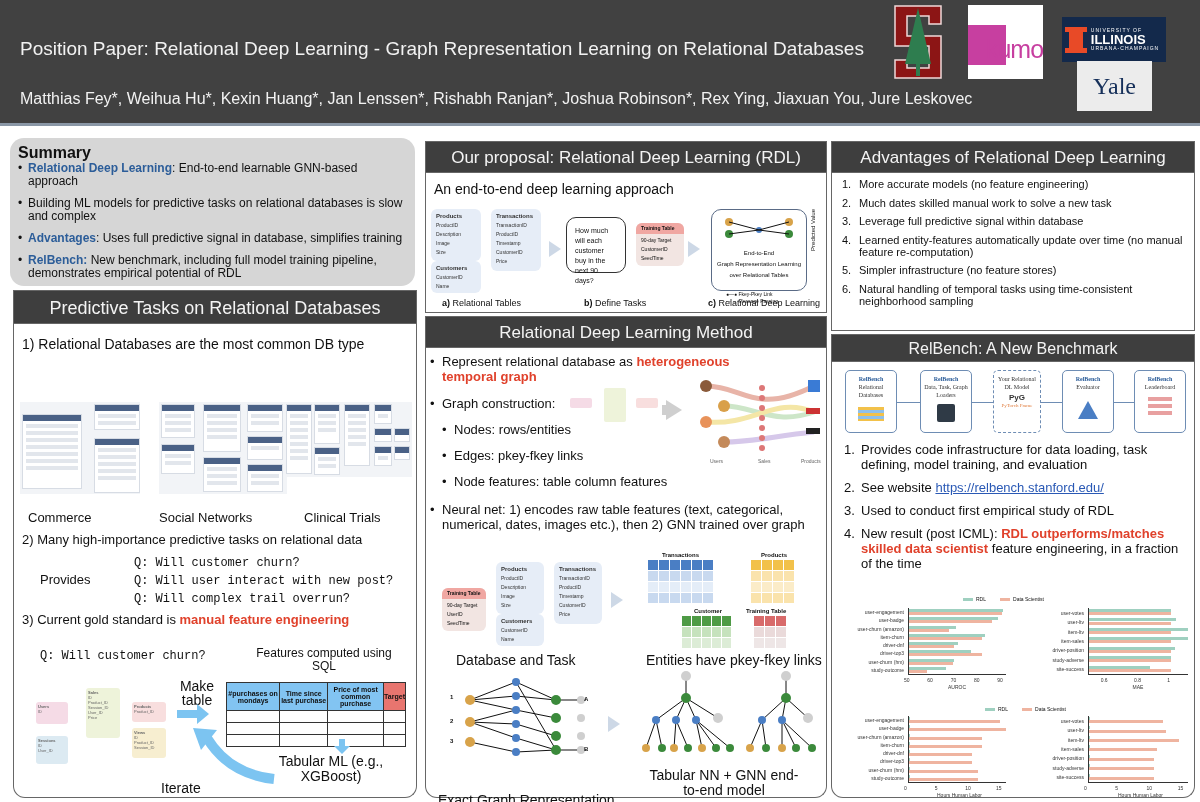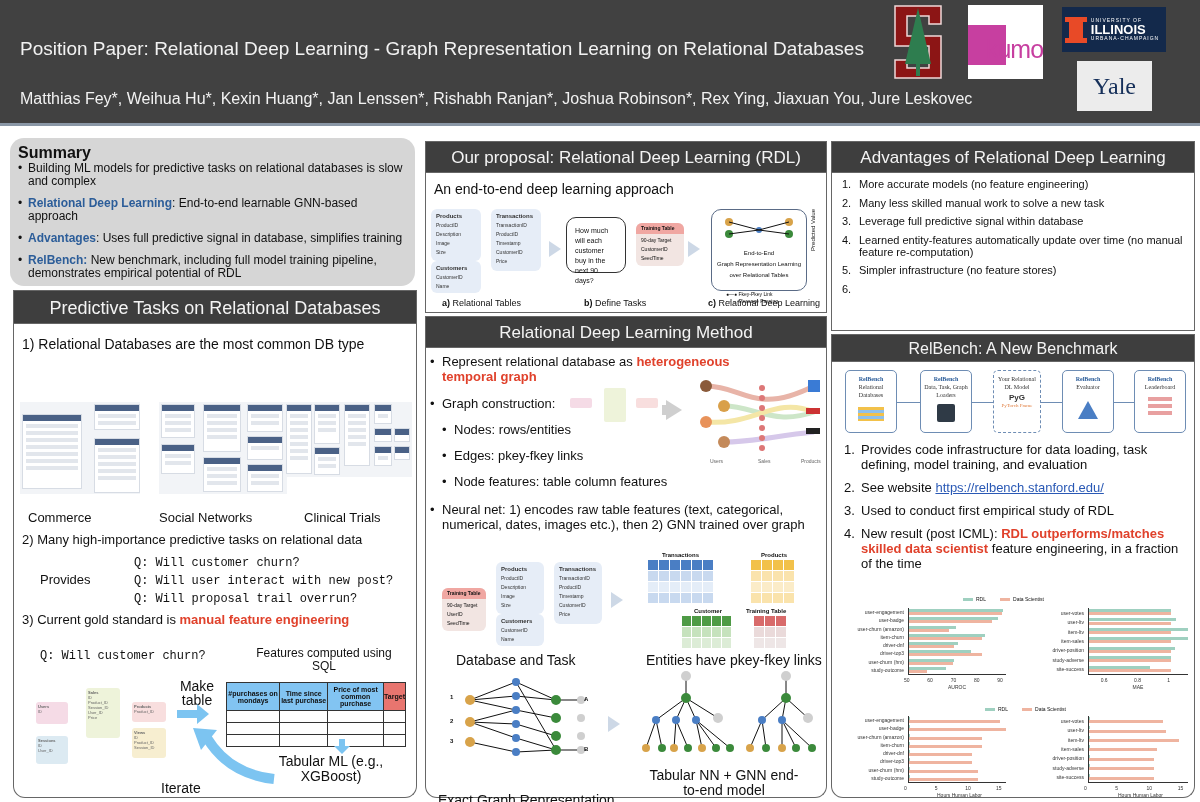--- a/index.html
+++ b/index.html
@@ -5,21 +5,21 @@
   * { box-sizing: border-box; margin: 0; padding: 0; }
   html, body { width: 1200px; height: 802px; overflow: hidden; background: #ffffff; font-family: "Liberation Sans", sans-serif; color: #111; }
   .header { position: absolute; left: 0; top: 0; width: 1200px; height: 126px; background: #414141; border-bottom: 3px solid #8a97a6; }
   .header .title { position: absolute; left: 20px; top: 38px; font-size: 19px; color: #f2f2f2; white-space: nowrap; }
   .header .authors { position: absolute; left: 20px; top: 90px; font-size: 16px; color: #f2f2f2; white-space: nowrap; }
   .logo { position: absolute; display: flex; align-items: center; justify-content: center; }
   .logo-stanford { left: 889px; top: 2px; width: 58px; height: 80px; }
   .logo-kumo { left: 968px; top: 5px; width: 75px; height: 74px; background: #fff; }
   .logo-kumo .blk { position: absolute; left: 0; top: 20px; width: 38px; height: 40px; background: #c73fa0; }
   .logo-kumo span { position: relative; font-size: 25px; color: #c73fa0; margin-left: 18px; margin-top: 14px; letter-spacing: -1px; }
-  .logo-illinois { left: 1062px; top: 7px; width: 104px; height: 45px; background: #13294b; }
+  .logo-illinois { left: 1062px; top: 17px; width: 104px; height: 45px; background: #13294b; }
   .logo-illinois .ibar { width: 14px; height: 26px; background: #e84a27; margin-right: 8px; position: relative; }
   .logo-illinois .ibar::before, .logo-illinois .ibar::after { content: ""; position: absolute; left: -4px; width: 22px; height: 5px; background: #e84a27; }
   .logo-illinois .ibar::before { top: 0; } .logo-illinois .ibar::after { bottom: 0; }
   .logo-illinois .itext { color: #fff; line-height: 1; }
   .logo-illinois .itext .u { font-size: 5px; letter-spacing: 1px; display: block; }
   .logo-illinois .itext .n { font-size: 13px; font-weight: bold; display: block; }
   .logo-yale { left: 1077px; top: 61px; width: 75px; height: 50px; background: #ececec; font-family: "Liberation Serif", serif; font-size: 24px; color: #16305a; }
 
   .panel-title { background: #3e3e3e; color: #f4f4f4; text-align: center; font-size: 17px; height: 32px; line-height: 32px; border: 1px solid #666; }
 
@@ -125,22 +125,22 @@
       <span class="n">ILLINOIS</span>
       <span class="u">URBANA-CHAMPAIGN</span>
     </div>
   </div>
   <div class="logo logo-yale">Yale</div>
 </div>
 
 <div class="summary">
   <h2>Summary</h2>
   <ul>
+    <li><span class="blue-b">Relational Deep Learning</span><span>: End-to-end learnable GNN-based approach</span></li>
     <li><span>Building ML models for predictive tasks on relational databases is slow and complex</span></li>
-    <li><span class="blue-b">Relational Deep Learning</span><span>: End-to-end learnable GNN-based approach</span></li>
     <li><span class="blue-b">Advantages</span><span>: Uses full predictive signal in database, simplifies training</span></li>
     <li><span class="blue-b">RelBench:</span><span> New benchmark, including full model training pipeline, demonstrates empirical potential of RDL</span></li>
   </ul>
 </div>
 
 <div class="pt">
   <div class="panel-title">Predictive Tasks on Relational Databases</div>
   <div class="body">
     <p class="s" style="top:12px;">1) Relational Databases are the most common DB type</p>
 
@@ -260,21 +260,21 @@
 
     <div class="db-label" style="left:14px;">Commerce</div>
     <div class="db-label" style="left:145px;">Social Networks</div>
     <div class="db-label" style="left:290px;">Clinical Trials</div>
 
     <p class="s" style="top:208px;font-size:13px;">2) Many high-importance predictive tasks on relational data</p>
     <div style="position:absolute;left:26px;top:248px;font-size:13px;">Provides</div>
     <div class="examples-q mono">
       <div>Q: Will customer churn?</div>
       <div>Q: Will user interact with new post?</div>
-      <div>Q: Will proposal trail overrun?</div>
+      <div>Q: Will complex trail overrun?</div>
     </div>
     <p class="s" style="top:288px;font-size:13px;"><span>3) Current gold standard is </span><span class="red-b">manual feature engineering</span></p>
 
     <div class="mono" style="position:absolute;left:26px;top:325px;font-size:12px;">Q: Will customer churn?</div>
     <div style="position:absolute;left:240px;top:323px;width:140px;text-align:center;font-size:12px;line-height:13px;">Features computed using SQL</div>
 
     <div class="schema-mini" style="left:22px;top:378px;width:32px;height:22px;background:#f5dbe6;"><b>Users</b><br><span>ID</span></div>
     <div class="schema-mini" style="left:22px;top:412px;width:32px;height:28px;background:#dceaf2;"><b>Sessions</b><br><span>ID</span><br><span>User_ID</span></div>
     <div class="schema-mini" style="left:72px;top:364px;width:34px;height:50px;background:#eef3da;"><b>Sales</b><br><span>ID</span><br><span>Product_ID</span><br><span>Session_ID</span><br><span>User_ID</span><br><span>Price</span></div>
     <div class="schema-mini" style="left:118px;top:378px;width:34px;height:20px;background:#f8dede;"><b>Products</b><br><span>Product_ID</span></div>
@@ -594,25 +594,25 @@
     <div class="fig-cap" style="left:12px;top:444px;">Exact Graph Representation</div>
     <div class="fig-cap" style="left:218px;top:420px;width:160px;line-height:15px;">Tabular NN + GNN end-to-end model</div>
   </div>
 </div>
 
 <div class="adv">
   <div class="panel-title">Advantages of Relational Deep Learning</div>
   <div class="body">
     <ol>
       <li><span class="n">1.</span><span>More accurate models (no feature engineering)</span></li>
-      <li><span class="n">2.</span><span>Many less skilled manual work to solve a new task</span></li>
+      <li><span class="n">2.</span><span>Much dates skilled manual work to solve a new task</span></li>
       <li><span class="n">3.</span><span>Leverage full predictive signal within database</span></li>
       <li><span class="n">4.</span><span>Learned entity-features automatically update over time (no manual feature re-computation)</span></li>
       <li><span class="n">5.</span><span>Simpler infrastructure (no feature stores)</span></li>
-      <li><span class="n">6.</span></li>
+      <li><span class="n">6.</span><span>Natural handling of temporal tasks using time-consistent neighborhood sampling</span></li>
     </ol>
   </div>
 </div>
 
 <div class="rb">
   <div class="panel-title">RelBench: A New Benchmark</div>
   <div class="body">
     <div class="rb-card" style="left:13px;"><b>RelBench</b><span>Relational Databases</span><div style="margin:8px auto 0;width:26px;height:14px;background:repeating-linear-gradient(#f2c14a 0 3px,#8fc0ea 3px 6px);"></div></div>
     <div class="rb-line" style="left:65px;width:23px;"></div>
     <div class="rb-card" style="left:88px;"><b>RelBench</b><span>Data, Task, Graph Loaders</span><div style="margin:5px auto 0;width:18px;height:18px;background:#2f3a46;border-radius:2px;"></div></div>

